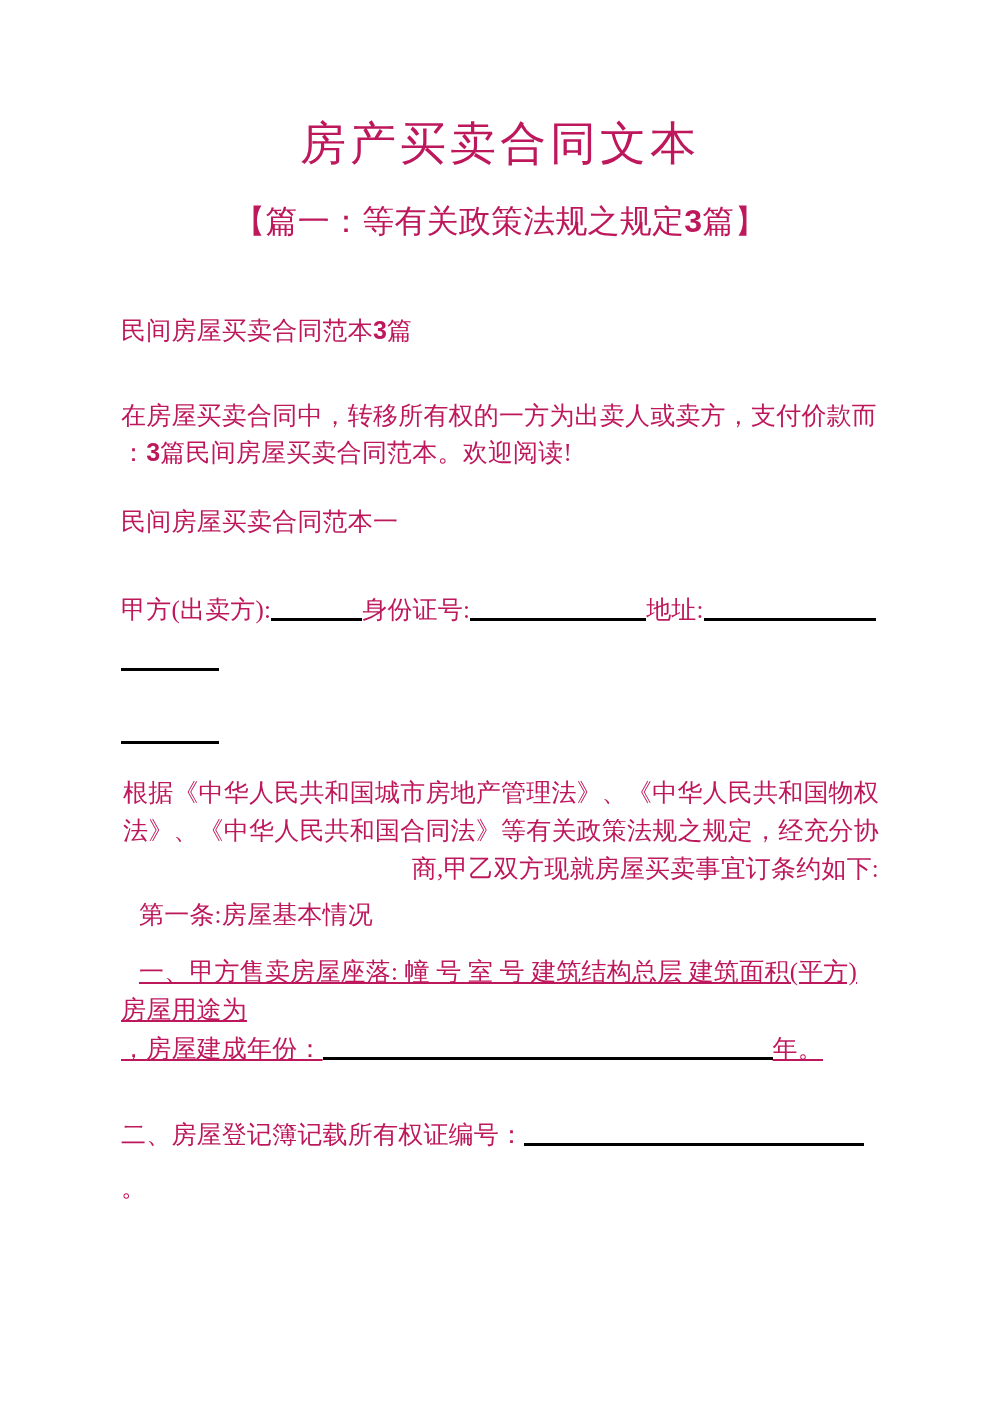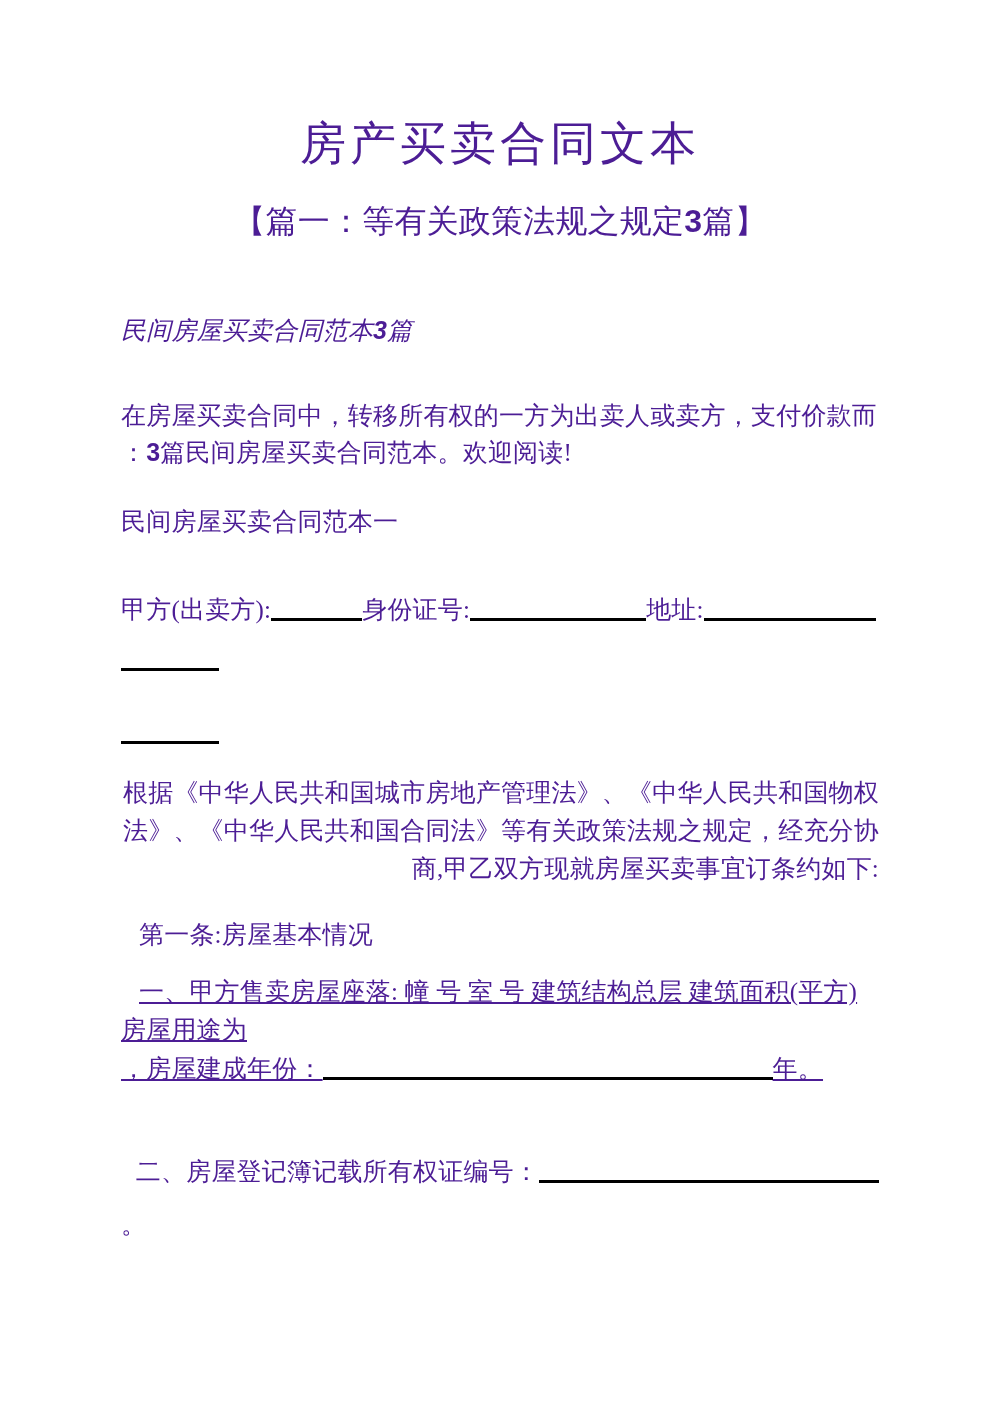--- a/index.html
+++ b/index.html
@@ -7,21 +7,21 @@
     padding: 0;
     background: #ffffff;
   }
   .page {
     position: relative;
     width: 993px;
     height: 1404px;
     box-sizing: border-box;
     padding: 118px 114px 0 121px;
     background: #ffffff;
-    color: #4c1d95;
+    color: #be185d;
     font-family: "Liberation Serif", "DejaVu Serif", serif;
     font-size: 25px;
     letter-spacing: 0.2px;
     overflow: hidden;
   }
   .doc-title {
     text-align: center;
     font-size: 46px;
     line-height: 52px;
     letter-spacing: 4px;
@@ -34,21 +34,20 @@
     line-height: 37px;
     white-space: nowrap;
   }
   .num {
     font-family: "Liberation Sans", "DejaVu Sans", sans-serif;
     font-weight: 700;
   }
   .intro-heading {
     margin-top: 72px;
     line-height: 37px;
-    font-style: italic;
   }
   .intro-para {
     margin-top: 48px;
     line-height: 37px;
   }
   .section-heading {
     margin-top: 32px;
     line-height: 37px;
   }
   .party-block {
@@ -56,36 +55,35 @@
   }
   .party-a { margin-top: 45px; }
   .party-b { margin-top: 23px; }
   .party-line { white-space: nowrap; }
   .basis-para {
     margin-top: 16px;
     line-height: 38px;
     text-align: right;
   }
   .article-heading {
-    margin-top: 28px;
+    margin-top: 8px;
     line-height: 38px;
     padding-left: 18px;
     font-family: Liberation Serif, serif;
   }
   .item1-para {
     margin-top: 19px;
     line-height: 38px;
     text-decoration: underline;
   }
   .indent { padding-left: 18px; }
   .item2-line {
-    margin-top: 64px;
+    margin-top: 47px;
     line-height: 38px;
     white-space: nowrap;
-    text-align: right;
   }
   .orphan-line {
     margin-top: 15px;
     line-height: 38px;
   }
   .bl {
     display: inline-block;
     height: 1em;
     border-bottom: 3px solid #000000;
     transform: translateY(3px);

